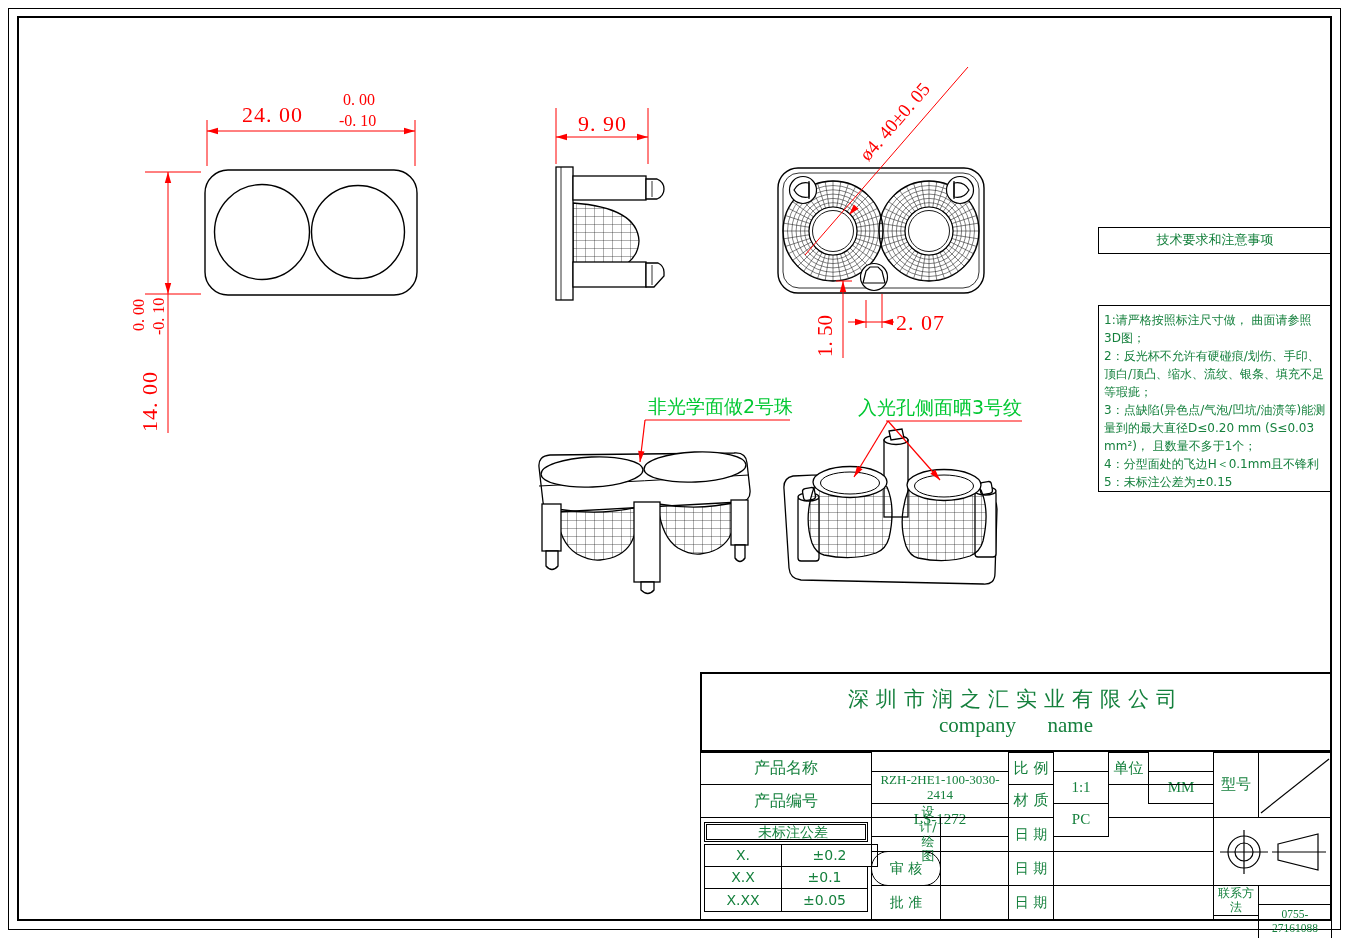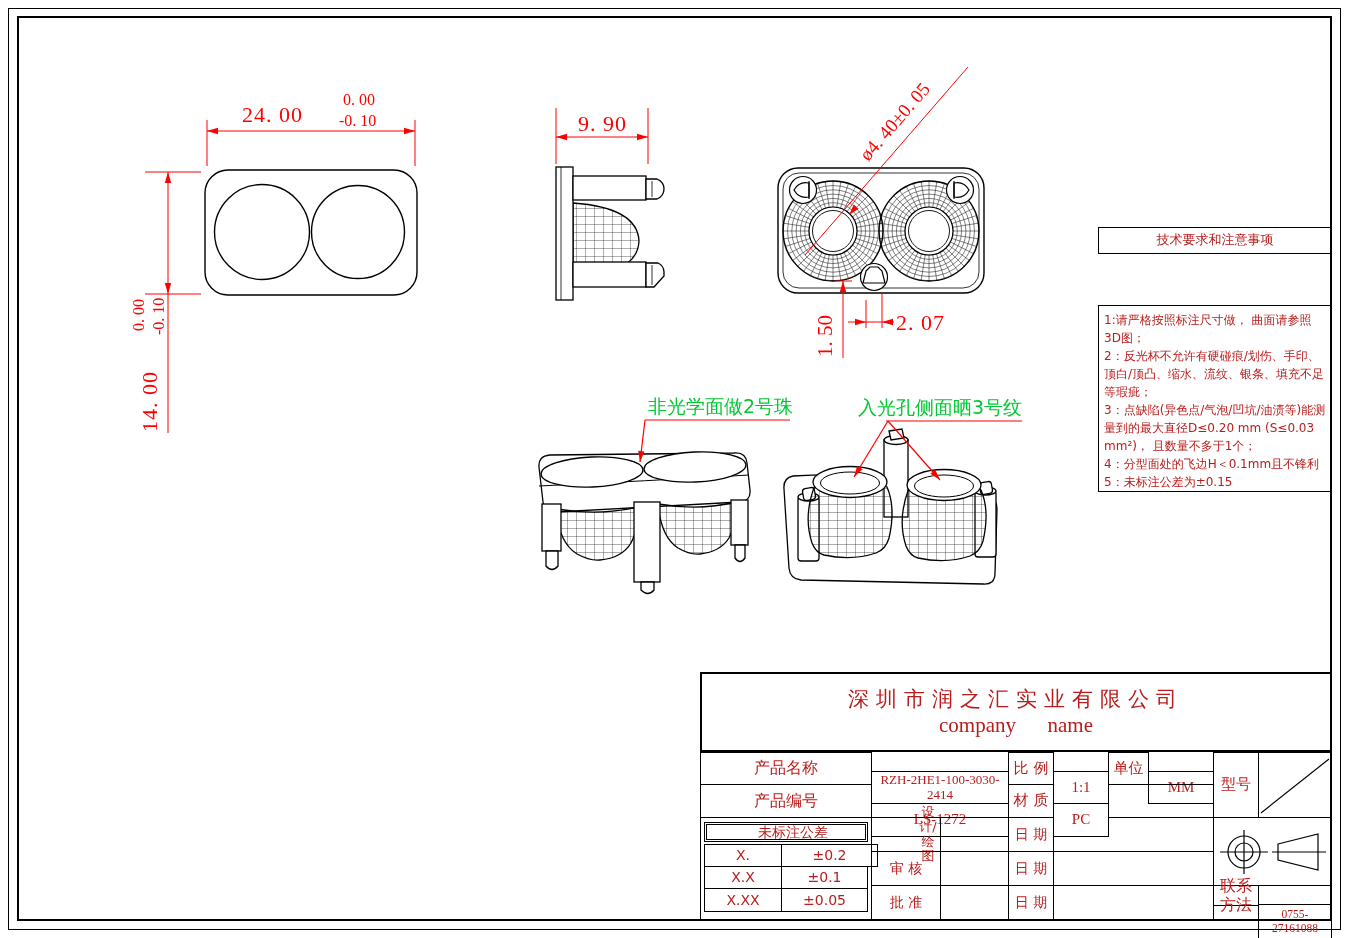--- a/index.html
+++ b/index.html
@@ -1,17 +1,17 @@
 <!DOCTYPE html>
 <html><head>
 <meta charset="utf-8">
 <style>
   html,body{margin:0;padding:0;background:#e8e8e8;}
   .page{position:relative;width:1349px;height:938px;background:#ffffff;overflow:hidden;
-        font-family:"DejaVu Sans",sans-serif;color:#b91c1c;}
+        font-family:"DejaVu Sans",sans-serif;color:#15803d;}
   .frame-outer{position:absolute;left:8px;top:8px;right:8px;bottom:8px;border:1px solid #000;}
   .frame-inner{position:absolute;left:17px;top:16px;right:17px;bottom:17px;border:2px solid #000;}
   svg{position:absolute;left:0;top:0;}
   .cell{position:absolute;box-sizing:border-box;border:1px solid #000;display:flex;
         align-items:center;justify-content:center;text-align:center;line-height:1.15;}
   .dimfont{font-family:"Liberation Serif",serif;margin-top:19px;}
   
   .rev{left:1098px;top:22px;width:234px;position:absolute;}
   
   .tech-title{left:1098px;top:227px;width:234px;height:27px;font-size:13px;}
@@ -367,21 +367,21 @@
     <div class="cell" style="left:81px;top:172px;width:97px;height:23px;font-size:14px;">±0.2</div>
     <div class="cell" style="left:4px;top:194px;width:78px;height:23px;font-size:14px;">X.X</div>
     <div class="cell" style="left:81px;top:194px;width:87px;height:23px;font-size:14px;">±0.1</div>
     <div class="cell" style="left:4px;top:216px;width:78px;height:24px;font-size:14px;">X.XX</div>
     <div class="cell" style="left:81px;top:216px;width:87px;height:24px;font-size:14px;">±0.05</div>
 
     <div class="cell" style="left:171px;top:145px;width:70px;height:35px;font-size:13px;padding-left:44px;">设计/绘图</div>
     <div class="cell" style="left:240px;top:145px;width:69px;height:35px;"></div>
     <div class="cell" style="left:308px;top:145px;width:46px;height:35px;font-size:14px;">日 期</div>
 
-    <div class="cell" style="left:171px;top:179px;width:70px;height:35px;font-size:14px;">审  核</div>
+    <div class="cell" style="left:171px;top:179px;width:70px;height:35px;font-size:14px;border-radius:17px;">审  核</div>
     <div class="cell" style="left:240px;top:179px;width:69px;height:35px;"></div>
     <div class="cell" style="left:308px;top:179px;width:46px;height:35px;font-size:14px;">日 期</div>
     <div class="cell" style="left:353px;top:179px;width:161px;height:35px;"></div>
 
     <div class="cell" style="left:171px;top:213px;width:70px;height:35px;font-size:14px;">批  准</div>
     <div class="cell" style="left:240px;top:213px;width:69px;height:35px;"></div>
     <div class="cell" style="left:308px;top:213px;width:46px;height:35px;font-size:14px;">日 期</div>
     <div class="cell" style="left:353px;top:213px;width:161px;height:35px;"></div>
 
     <div class="cell" style="left:513px;top:145px;width:119px;height:69px;">
@@ -389,16 +389,16 @@
         <g stroke="#000" stroke-width="1.2" fill="none">
           <circle cx="30" cy="34" r="16"></circle>
           <circle cx="30" cy="34" r="9"></circle>
           <line x1="6" y1="34" x2="54" y2="34"></line>
           <line x1="30" y1="12" x2="30" y2="56"></line>
           <line x1="58" y1="34" x2="112" y2="34"></line>
           <path d="M64,26 L104,16 L104,52 L64,42 Z"></path>
         </g>
       </svg>
     </div>
-    <div class="cell" style="left:513px;top:213px;width:46px;height:21px;font-size:16px;">联系方法</div>
+    <div class="cell" style="left:513px;top:213px;width:46px;height:31px;font-size:12px;">联系方法</div>
     <div class="cell dimfont" style="left:558px;top:213px;width:74px;height:35px;font-size:11.5px;">0755-27161088</div>
   </div>
 </div>
 
 </body></html>

